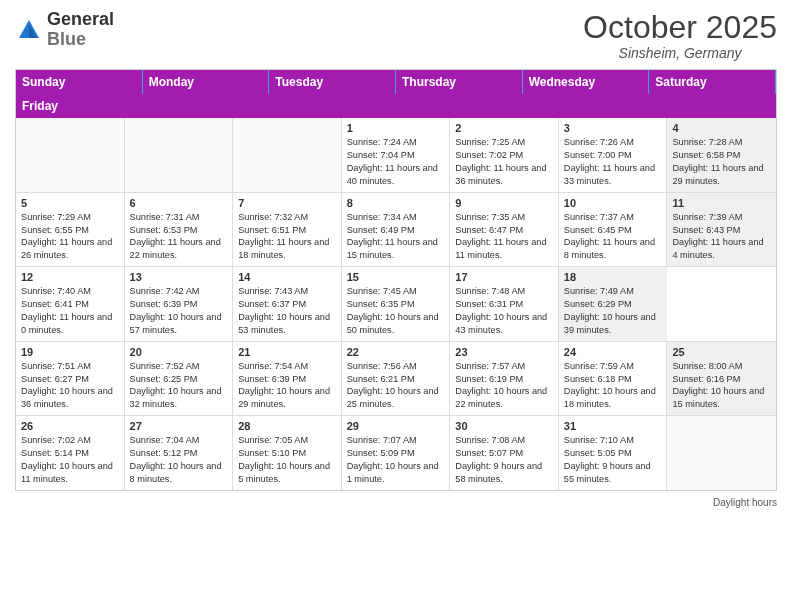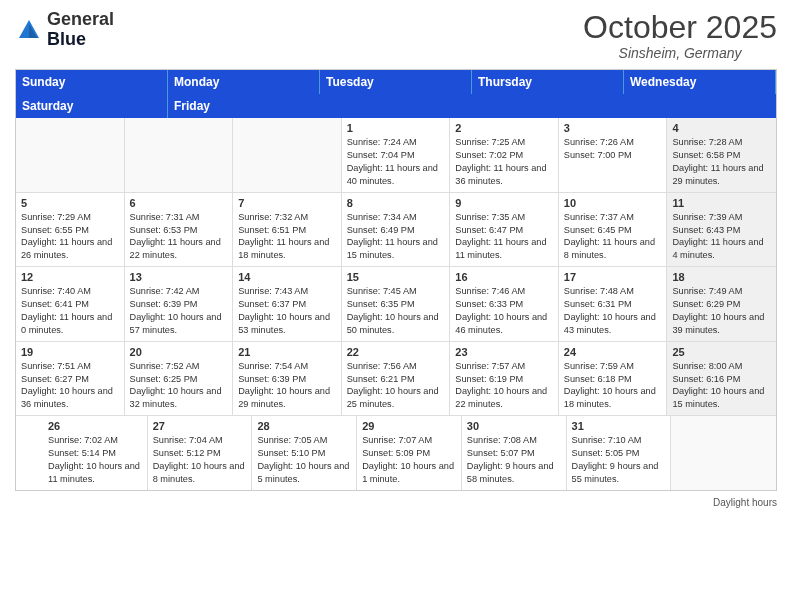--- a/index.html
+++ b/index.html
@@ -27,21 +27,21 @@
       display: flex;
       align-items: center;
       gap: 4px;
     }
     .logo-text {
       font-size: 18px;
       font-weight: bold;
       line-height: 1.1;
     }
     .logo-general { color: #333; }
-    .logo-blue { color: #0f172a; }
+    .logo-blue { color: #737373; }
     .logo-icon {
       width: 28px;
       height: 28px;
     }
     .title-block {
       text-align: right;
     }
     .month-title {
       font-size: 32px;
       font-weight: 300;
@@ -55,22 +55,22 @@
       text-align: center;
     }
     .calendar {
       flex: 1;
       display: flex;
       flex-direction: column;
       border: 1px solid #ccc;
     }
     .cal-header-row {
       display: grid;
-      grid-template-columns: repeat(5, 1fr);
-      background: #1d4ed8;
+      grid-template-columns: repeat(6, 1fr);
+      background: #a21caf;
     }
     .cal-header-cell {
       color: #fff;
       font-size: 12px;
       font-weight: bold;
       padding: 5px 6px;
       text-align: left;
       border-right: 1px solid #4a9ae1;
     }
     .cal-header-cell:last-child { border-right: none; }
@@ -78,21 +78,21 @@
       flex: 1;
       display: flex;
       flex-direction: column;
     }
     .cal-row {
       display: grid;
       grid-template-columns: repeat(7, 1fr);
       flex: 1;
       border-bottom: 1px solid #ddd;
     }
-    .cal-row:last-child { border-bottom: none; margin-left: 27px; }
+    .cal-row:last-child { border-bottom: none; }
     .cal-cell {
       border-right: 1px solid #ddd;
       padding: 4px 5px;
       font-size: 9.5px;
       color: #333;
       vertical-align: top;
       background: #fff;
       min-height: 0;
     }
     .cal-cell:last-child { border-right: none; }
@@ -159,20 +159,21 @@
           <div class="cal-cell">
             <div class="day-number">2</div>
             <div class="cell-line">Sunrise: 7:25 AM</div>
             <div class="cell-line">Sunset: 7:02 PM</div>
             <div class="cell-line">Daylight: 11 hours and 36 minutes.</div>
           </div>
           <div class="cal-cell">
             <div class="day-number">3</div>
             <div class="cell-line">Sunrise: 7:26 AM</div>
             <div class="cell-line">Sunset: 7:00 PM</div>
+            <div class="cell-line">Daylight: 11 hours and 33 minutes.</div>
           </div>
           <div class="cal-cell shaded">
             <div class="day-number">4</div>
             <div class="cell-line">Sunrise: 7:28 AM</div>
             <div class="cell-line">Sunset: 6:58 PM</div>
             <div class="cell-line">Daylight: 11 hours and 29 minutes.</div>
           </div>
         </div>
         <div class="cal-row">
           <div class="cal-cell">
@@ -235,26 +236,20 @@
             <div class="day-number">14</div>
             <div class="cell-line">Sunrise: 7:43 AM</div>
             <div class="cell-line">Sunset: 6:37 PM</div>
             <div class="cell-line">Daylight: 10 hours and 53 minutes.</div>
           </div>
           <div class="cal-cell">
             <div class="day-number">15</div>
             <div class="cell-line">Sunrise: 7:45 AM</div>
             <div class="cell-line">Sunset: 6:35 PM</div>
             <div class="cell-line">Daylight: 10 hours and 50 minutes.</div>
-          </div>
-          <div class="cal-cell">
-            <div class="day-number">16</div>
-            <div class="cell-line">Sunrise: 7:46 AM</div>
-            <div class="cell-line">Sunset: 6:33 PM</div>
-            <div class="cell-line">Daylight: 10 hours and 46 minutes.</div>
           </div>
           <div class="cal-cell">
             <div class="day-number">17</div>
             <div class="cell-line">Sunrise: 7:48 AM</div>
             <div class="cell-line">Sunset: 6:31 PM</div>
             <div class="cell-line">Daylight: 10 hours and 43 minutes.</div>
           </div>
           <div class="cal-cell shaded">
             <div class="day-number">18</div>
             <div class="cell-line">Sunrise: 7:49 AM</div>

